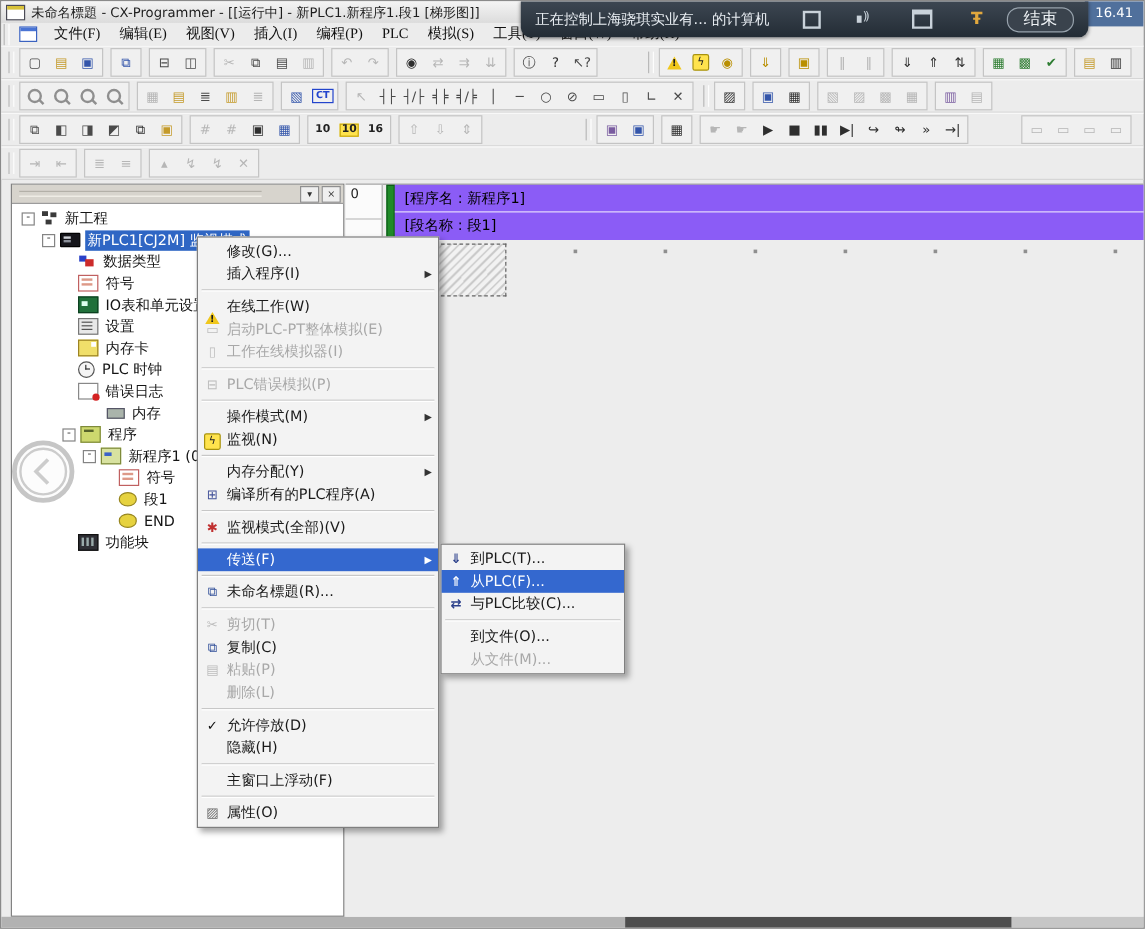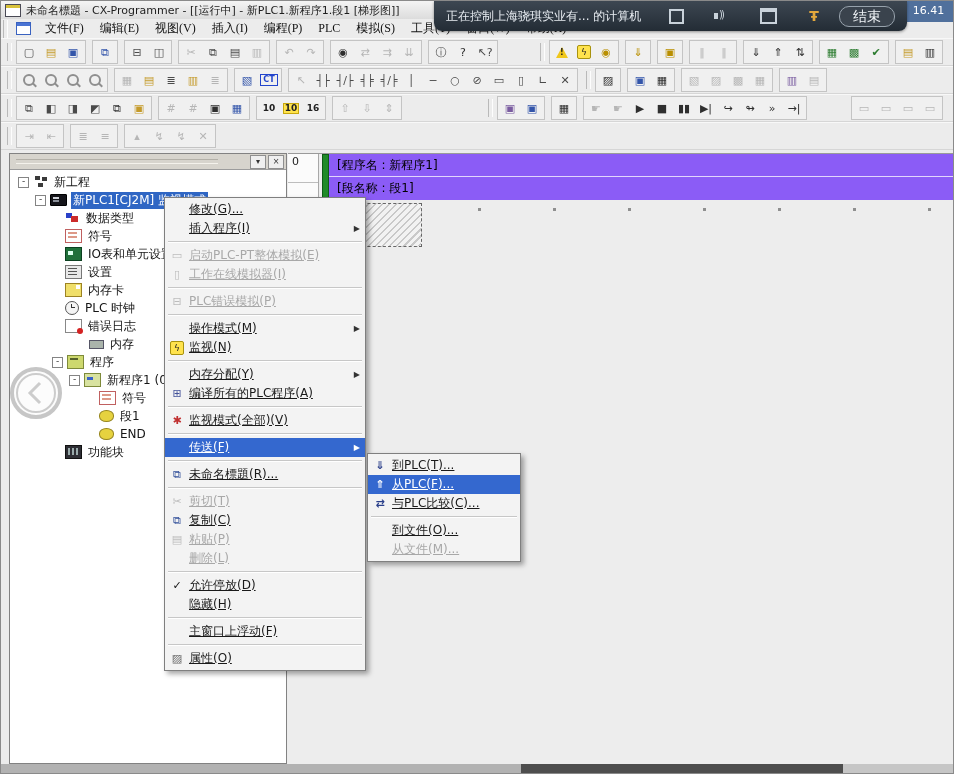--- a/index.html
+++ b/index.html
@@ -89,21 +89,21 @@
   #hatch-cell{position:absolute;left:64px;top:49px;width:68px;height:42px;border:1px dashed #666;background-color:#f2f2f2;background-image:repeating-linear-gradient(135deg,rgba(150,150,150,.45) 0 1.5px,transparent 1.5px 5px);}
   .grid-dot{position:absolute;top:54px;width:3px;height:3px;background:#8f8f8f;}
 
   
   .popup-menu{position:absolute;background:#f3f3f3;border:1px solid #7f7f7f;box-shadow:3px 3px 5px rgba(0,0,0,.35);padding:2px 0;box-sizing:border-box;}
   #context-menu{left:163px;top:196px;width:202px;z-index:30;}
   #transfer-submenu{left:366px;top:452px;width:154px;z-index:31;}
   .cmenu-item{display:flex;align-items:center;height:19px;font-size:12px;color:#1a1a1a;padding-right:5px;white-space:nowrap;}
   .mi-ic{width:24px;flex:none;text-align:center;font-size:11px;line-height:19px;position:relative;}
   .mi-check{font-weight:bold;color:#111;}
-  .mi-label{flex:1;overflow:hidden;text-decoration:underline;}
+  .mi-label{flex:1;overflow:hidden;}
   .mi-arrow{font-size:8px;color:#333;flex:none;}
   .menu-sep{height:8px;position:relative;}
   .menu-sep::before{content:"";position:absolute;left:3px;right:3px;top:3px;border-top:1px solid #c7c7c7;border-bottom:1px solid #fff;}
   .cmenu-item.disabled{color:#a8a8a8;}
   .cmenu-item.disabled .mi-ic{color:#bcbcbc !important;}
   .cmenu-item.hl{background:#3468cf;color:#fff;}
   .cmenu-item.hl .mi-arrow,.cmenu-item.hl .mi-ic{color:#fff !important;}
   .mic-warn::before{content:"";position:absolute;left:6px;top:4px;width:0;height:0;border-left:6px solid transparent;border-right:6px solid transparent;border-bottom:10px solid #f0c71c;}
   .mic-warn::after{content:"!";position:absolute;left:10px;top:0;font-size:8px;font-weight:bold;color:#1a1a1a;}
   .mic-monitor::before{content:"ϟ";display:inline-block;width:12px;height:12px;background:#ffe34d;border:1px solid #a8920e;font-size:9px;line-height:12px;color:#222;border-radius:2px;}
@@ -679,20 +679,24 @@
       <div class="cmenu-item">
         <span class="mi-ic"></span>
         <span class="mi-label">修改(G)...</span>
       </div>
       <div class="cmenu-item">
         <span class="mi-ic"></span>
         <span class="mi-label">插入程序(I)</span>
         <span class="mi-arrow">▶</span>
       </div>
       <div class="menu-sep"></div>
+      <div class="cmenu-item">
+        <span class="mi-ic mic-warn"></span>
+        <span class="mi-label">在线工作(W)</span>
+      </div>
       <div class="cmenu-item disabled">
         <span class="mi-ic mic-sim">▭</span>
         <span class="mi-label">启动PLC-PT整体模拟(E)</span>
       </div>
       <div class="cmenu-item disabled">
         <span class="mi-ic mic-simwork">▯</span>
         <span class="mi-label">工作在线模拟器(I)</span>
       </div>
       <div class="menu-sep"></div>
       <div class="cmenu-item disabled">

